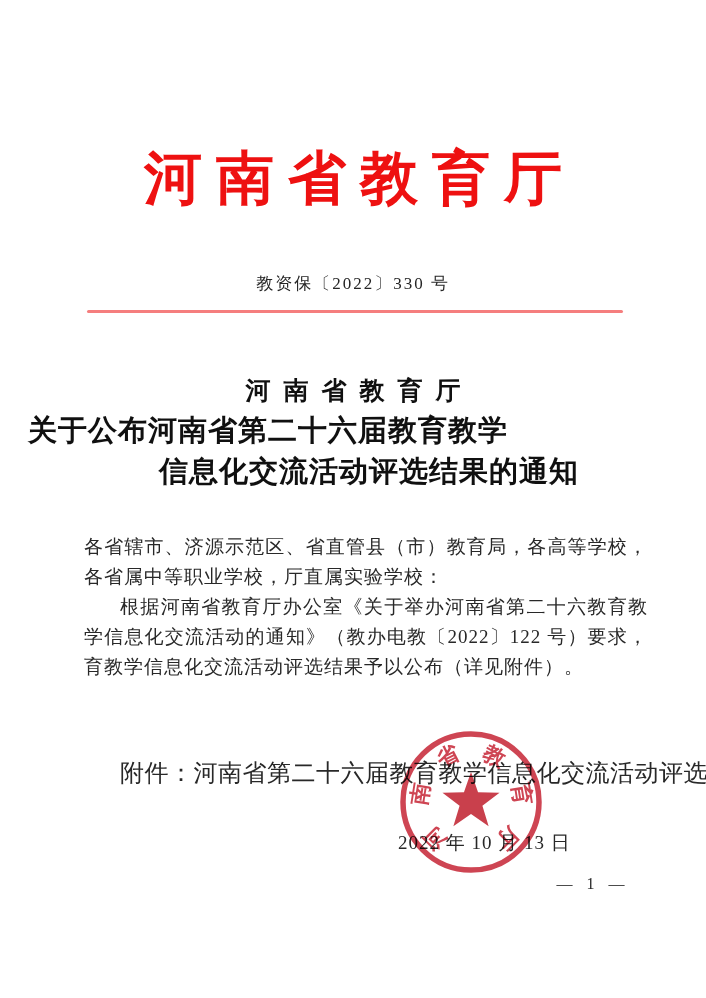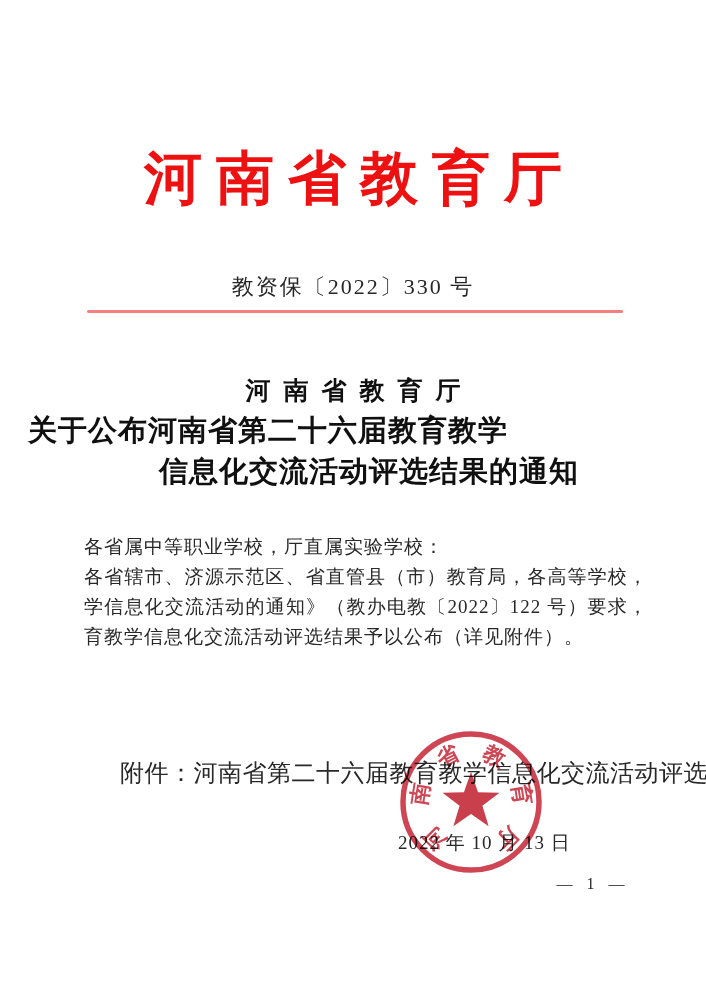--- a/index.html
+++ b/index.html
@@ -7,21 +7,21 @@
     position:relative;width:706px;height:998px;background:#ffffff;overflow:hidden;
     font-family:"Liberation Serif","DejaVu Serif",serif;color:#222;border-radius:20px;
   }
   .agency-header{
     position:absolute;top:144px;left:0;width:706px;text-align:center;
     color:#ee1111;font-size:58px;font-weight:bold;letter-spacing:14px;text-indent:14px;
     line-height:1.2;white-space:nowrap;
   }
   .doc-number{
     position:absolute;top:272px;left:0;width:706px;text-align:center;
-    font-size:22px;letter-spacing:2px;color:#262626;
+    font-size:17px;letter-spacing:2px;color:#262626;
   }
   .red-rule{
     position:absolute;top:310px;left:87px;width:536px;height:3px;
     background:#f57e7e;border-radius:2px;
   }
   .title-line1{
     position:absolute;top:374px;left:0;width:706px;text-align:center;
     font-size:25px;font-weight:bold;letter-spacing:13px;text-indent:13px;color:#101010;
   }
   .title-line2{
@@ -71,22 +71,23 @@
 
   <div class="doc-number">教资保〔2022〕330 号</div>
 
   <div class="red-rule"></div>
 
   <div class="title-line1">河南省教育厅</div>
   <div class="title-line2">关于公布河南省第二十六届教育教学</div>
   <div class="title-line3">信息化交流活动评选结果的通知</div>
 
   <div class="body-block">
+    <div class="body-line j">各省辖市、济源示范区、省直管县（市）教育局，各高等学校，</div>
     <div class="body-line">各省属中等职业学校，厅直属实验学校：</div>
-    <div class="body-line j">各省辖市、济源示范区、省直管县（市）教育局，各高等学校，</div>
+    <div class="body-line j indent">根据河南省教育厅办公室《关于举办河南省第二十六教育教</div>
     <div class="body-line j">学信息化交流活动的通知》（教办电教〔2022〕122 号）要求，</div>
     <div class="body-line">育教学信息化交流活动评选结果予以公布（详见附件）。</div>
   </div>
 
   <div class="attachment-line">附件：河南省第二十六届教育教学信息化交流活动评选结果</div>
 
   <div class="date-line">2022 年 10 月 13 日</div>
 
   <svg class="seal" viewBox="0 0 160 160" width="160" height="160" xmlns="http://www.w3.org/2000/svg">
     <circle class="ring" cx="80" cy="80" r="68"></circle>

